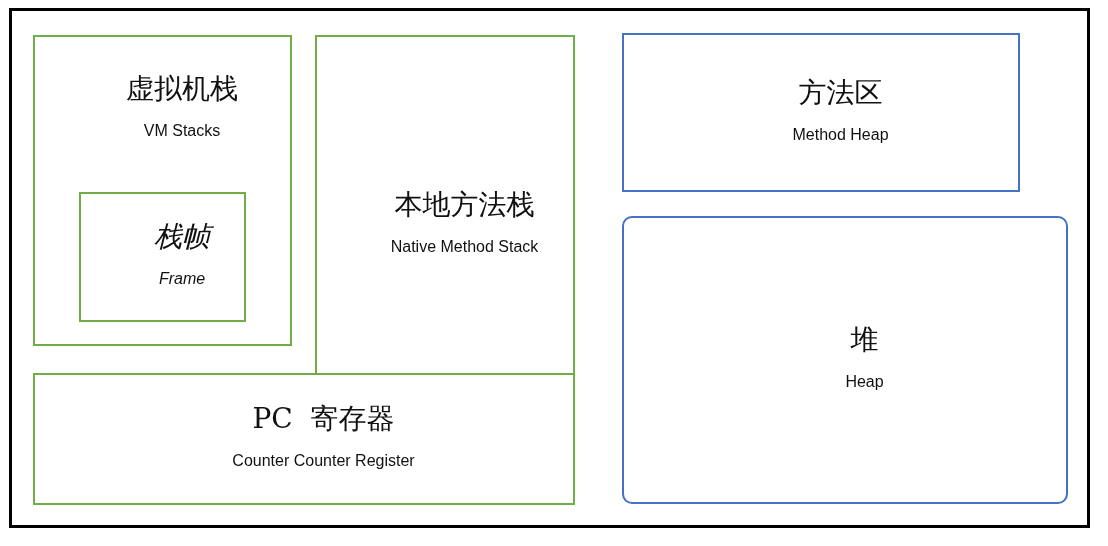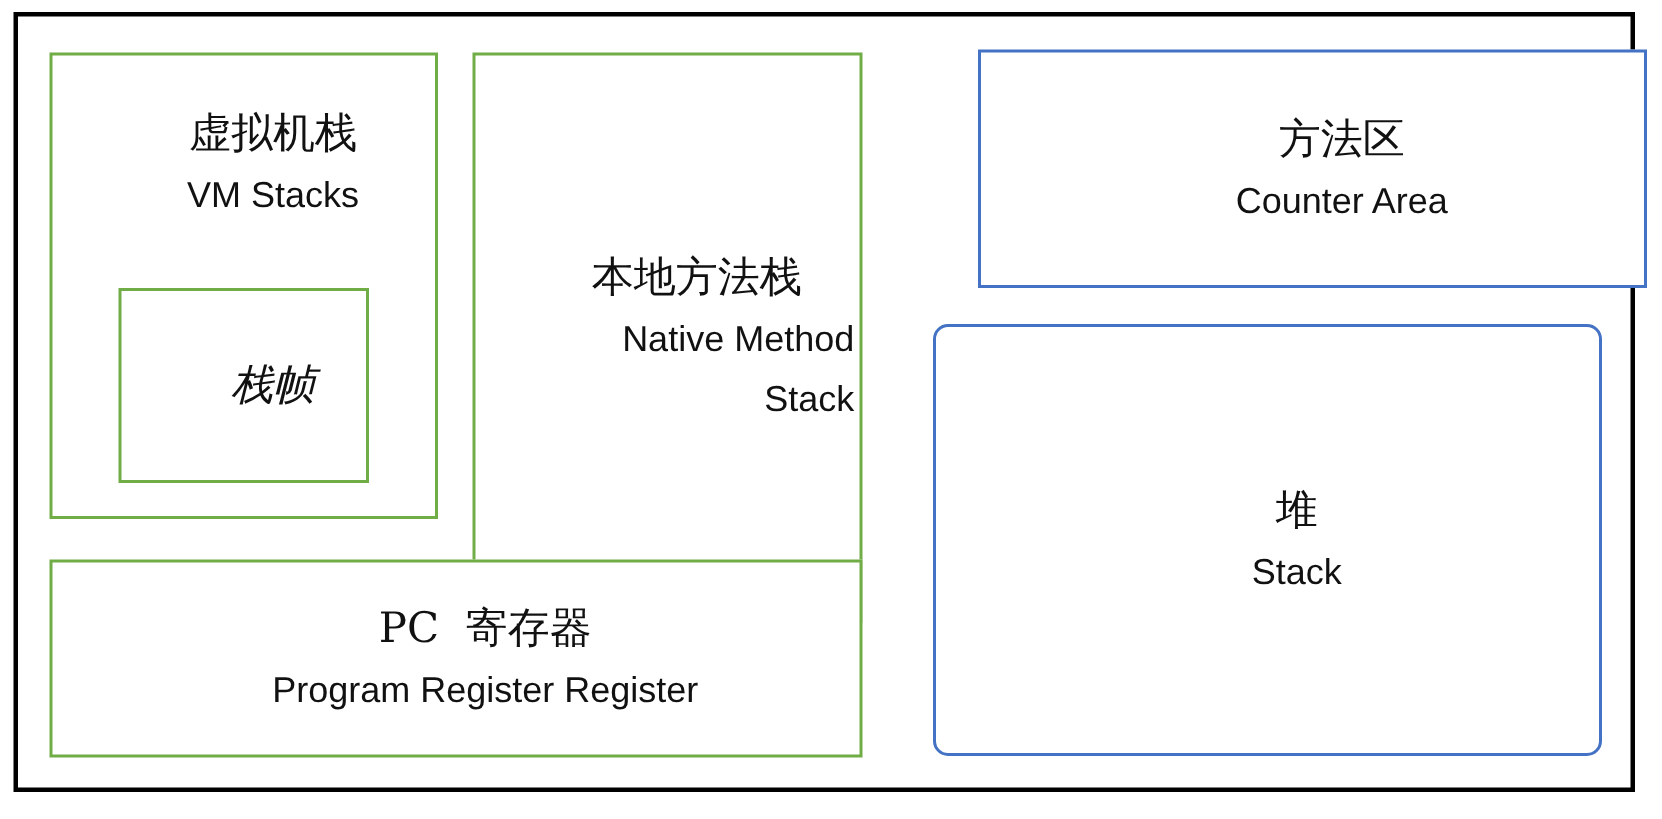--- a/index.html
+++ b/index.html
@@ -37,66 +37,67 @@
     background: #ffffff;
   }
   
   .green { border: 2px solid #70AD47; }
   
   .blue { border: 2px solid #4472C4; }
 
   .vm-stacks   { left: 33px;  top: 35px;  width: 259px; height: 311px; justify-content: flex-start; padding-top: 30px; }
   .frame       { left: 79px;  top: 192px; width: 167px; height: 130px; font-style: italic; }
   .native      { left: 315px; top: 35px;  width: 260px; height: 380px; }
-  .method-area { left: 622px; top: 33px;  width: 446px; height: 159px; margin-left: 30px; }
+  .method-area { left: 622px; top: 33px;  width: 398px; height: 159px; }
   .heap        { left: 622px; top: 216px; width: 446px; height: 288px; border-radius: 10px; }
   .pc          { left: 33px;  top: 373px; width: 542px; height: 132px; }
 
   .zh {
     font-family: "DejaVu Serif", serif;
     font-size: 28px;
     line-height: 44px;
     white-space: pre;
   }
   .en {
     font-family: "Liberation Sans", sans-serif;
-    font-size: 24px;
+    font-size: 16px;
     line-height: 40px;
   }
   .native .en { max-width: 210px; text-align: right; }
 </style>
 </head>
 <body>
 
 <div class="canvas">
 
   <div class="outer-frame"></div>
 
   <div class="box green vm-stacks">
     <div class="zh">虚拟机栈</div>
     <div class="en">VM Stacks</div>
   </div>
 
   <div class="box green frame">
     <div class="zh">栈帧</div>
+    <div class="en">Frame</div>
   </div>
 
   <div class="box green native">
     <div class="zh">本地方法栈</div>
     <div class="en">Native Method Stack</div>
   </div>
 
   <div class="box blue method-area">
     <div class="zh">方法区</div>
-    <div class="en">Counter Area</div>
+    <div class="en">Method Heap</div>
   </div>
 
   <div class="box blue heap">
     <div class="zh">堆</div>
-    <div class="en">Stack</div>
+    <div class="en">Heap</div>
   </div>
 
   <div class="box green pc">
     <div class="zh">PC  寄存器</div>
-    <div class="en">Program Register Register</div>
+    <div class="en">Counter Counter Register</div>
   </div>
 
 </div>
 
 </body></html>

